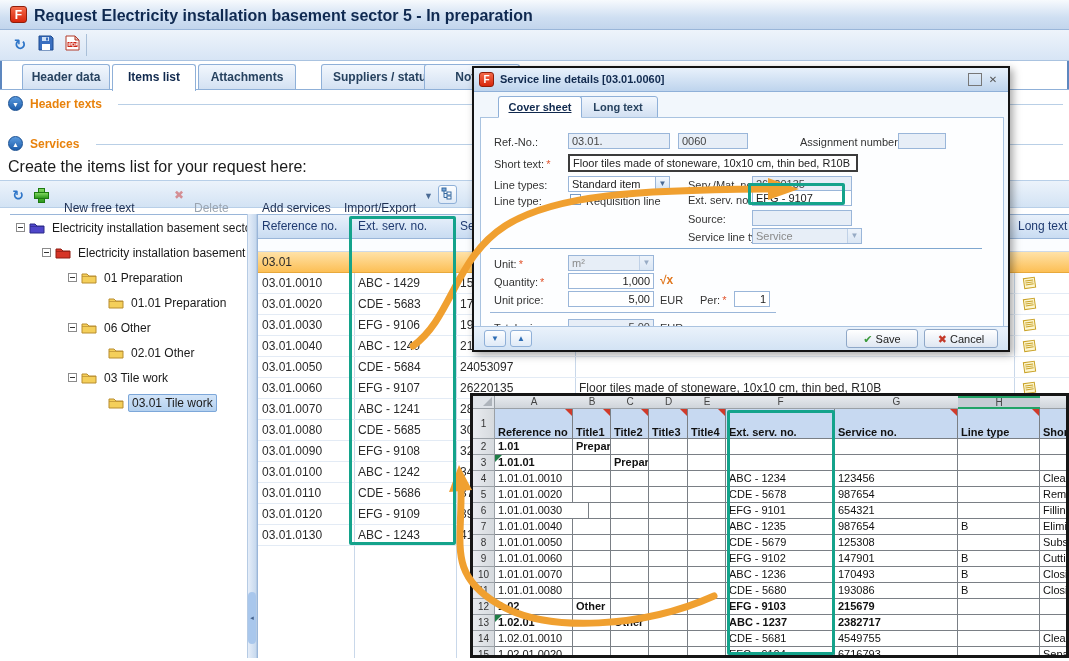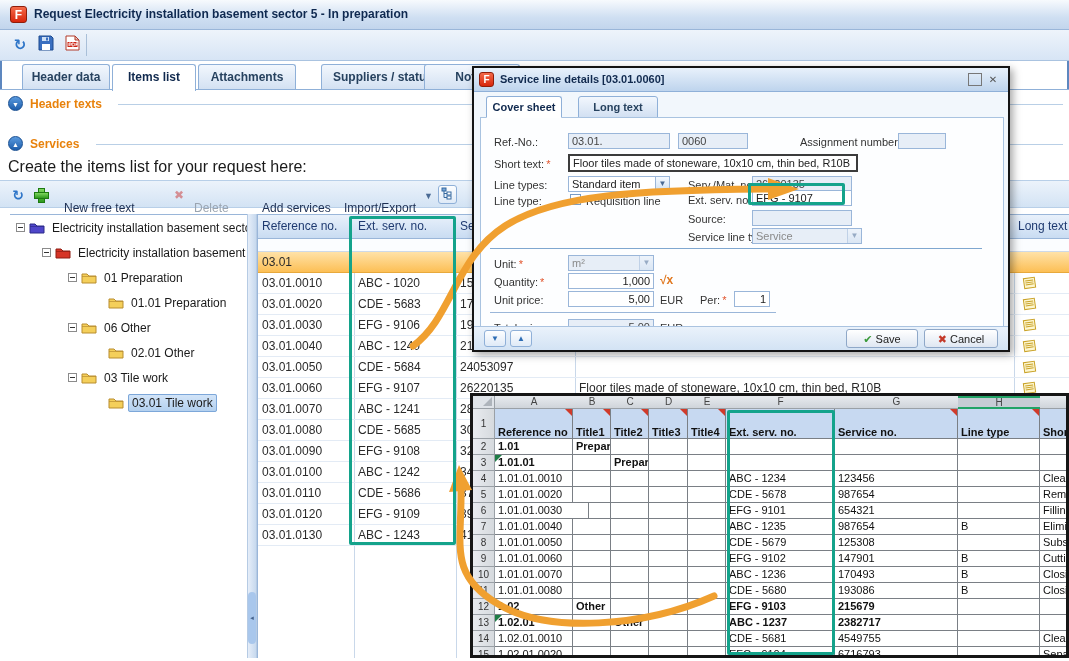--- a/index.html
+++ b/index.html
@@ -6,21 +6,21 @@
   *{box-sizing:border-box;font-family:"Liberation Sans","DejaVu Sans",sans-serif;}
   #screen{position:relative;width:1069px;height:661px;background:#fff;overflow:hidden;
           box-shadow:inset 0 0 0 2px #5d87bf;}
   .abs{position:absolute;}
   
   #titlebar{left:0;top:0;width:1069px;height:30px;
     background:linear-gradient(#f7fafd,#cfdff2 60%,#c2d5ec);border-bottom:1px solid #9ab6d9;}
   .flogo{width:17px;height:17px;background:linear-gradient(#f46a4a,#d8260c);
     border:1px solid #8f1d0a;border-radius:3px;color:#fff;font-weight:bold;font-size:12px;
     text-align:center;line-height:16px;}
-  #main-title{left:34px;top:7px;font-size:12px;font-weight:bold;color:#0f2950;}
+  #main-title{left:34px;top:7px;font-size:16px;font-weight:bold;color:#0f2950;}
   #main-toolbar{left:0;top:30px;width:1069px;height:31px;
     background:linear-gradient(#eef4fb,#d7e5f5);border-bottom:1px solid #aac3e0;}
   .tbicon{width:20px;height:20px;text-align:center;line-height:20px;cursor:pointer;}
   .vsep{width:1px;background:#a9bfd8;}
   
   .tab{top:64px;height:26px;background:linear-gradient(#f2f7fd,#d2e0f2);
     border:1px solid #8fb0d8;border-bottom:none;border-radius:3px 3px 0 0;
     font-size:12px;font-weight:bold;color:#27425f;text-align:center;line-height:25px;}
   .tab.active{background:#fff;color:#10294e;height:27px;z-index:3;}
   #tabline{left:0;top:89px;width:1069px;height:1px;background:#8fb0d8;}
@@ -251,21 +251,21 @@
       <span class="gh" style="left:321px;">Short text</span>
       <span class="gh" style="left:760px;">Long text</span>
     </div>
     <div id="grid-filter"></div>
     <div id="grid-rows">
         <div class="grid-row grouprow" style="top: 37px;">
           <span style="left: 4px;">03.01</span>
         </div>
         <div class="grid-row" style="top: 58px;">
           <span style="left: 4px;">03.01.0010</span>
-          <span style="left: 100px;">ABC - 1020</span>
+          <span style="left: 100px;">ABC - 1429</span>
           <span style="left: 202px;">15</span>
           <span style="left: 321px;"></span>
           <span class="noteicon" style="left: 764px;"><svg width="15" height="14" viewBox="0 0 15 14">
               <g transform="rotate(-8 7 7)">
                 <rect x="2" y="2" width="11" height="10" fill="#fdf6cf" stroke="#c9a227"></rect>
                 <path d="M3.5 4.5 h8 M3.5 6.5 h8 M3.5 8.5 h8" stroke="#c9a227" fill="none"></path>
               </g>
             </svg></span>
         </div>
         <div class="grid-row" style="top: 79px;">
@@ -414,21 +414,21 @@
       </div>
   </div>
 
   <div class="abs" id="dlg">
     <div id="dlg-title">
       <div class="abs flogo" style="left:5px;top:4px;width:15px;height:15px;font-size:10px;line-height:14px;">F</div>
       <div class="txt">Service line details [03.01.0060]</div>
       <div class="winbtn" style="right:26px;border:1px solid #777;"></div>
       <div class="winbtn" style="right:8px;">✕</div>
     </div>
-    <div class="dtab active" style="left:12px;width:76px;">Cover sheet</div>
+    <div class="dtab active" style="left:24px;width:84px;text-decoration:underline;">Cover sheet</div>
     <div class="dtab" style="left:104px;width:80px;">Long text</div>
     <div id="dlg-box"></div>
 
     <div class="dlbl" style="left:20px;top:68px;">Ref.-No.:</div>
     <div class="dfield ro" style="left:94px;top:65px;width:102px;">03.01.</div>
     <div class="dfield ro" style="left:204px;top:65px;width:70px;">0060</div>
     <div class="dlbl" style="left:326px;top:68px;">Assignment number:</div>
     <div class="dfield ro" style="left:424px;top:65px;width:48px;"></div>
 
     <div class="dlbl" style="left:20px;top:90px;"><span>Short text:</span><span class="req">*</span></div>

